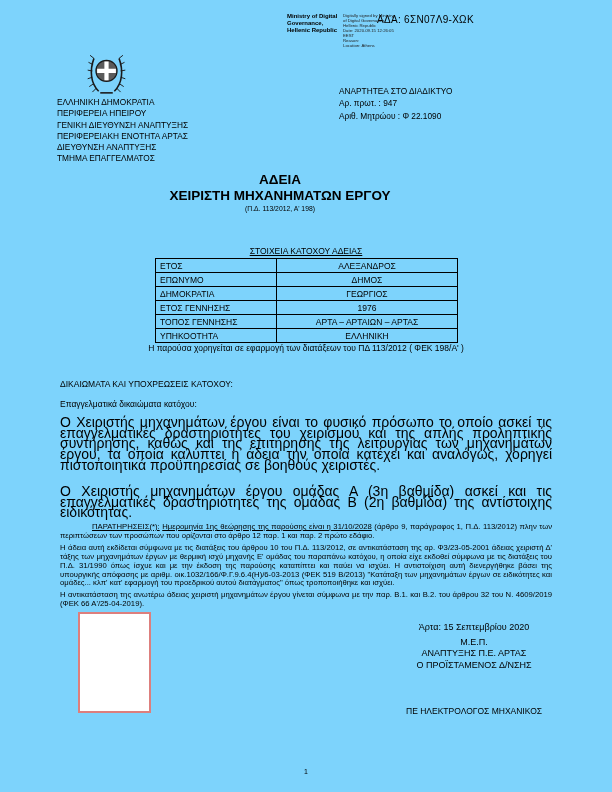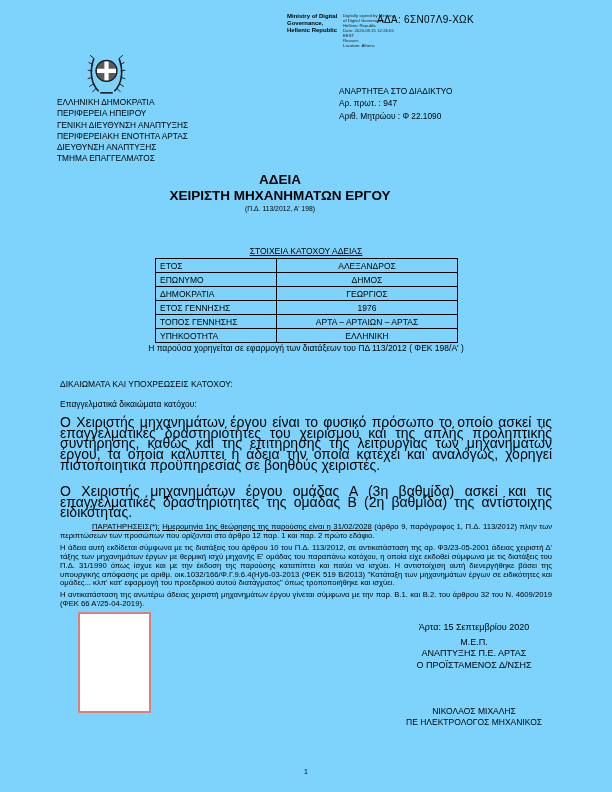--- a/index.html
+++ b/index.html
@@ -140,34 +140,33 @@
   </table>
 
   <div class="issue-note">Η παρούσα χορηγείται σε εφαρμογή των διατάξεων του ΠΔ 113/2012 ( ΦΕΚ 198/Α' )</div>
 
   <div class="rights-heading">ΔΙΚΑΙΩΜΑΤΑ ΚΑΙ ΥΠΟΧΡΕΩΣΕΙΣ ΚΑΤΟΧΟΥ:</div>
   <div class="rights-sub">Επαγγελματικά δικαιώματα κατόχου:</div>
   <div class="rights-p1">Ο Χειριστής μηχανημάτων έργου είναι το φυσικό πρόσωπο το οποίο ασκεί τις επαγγελματικές δραστηριότητες του χειρισμού και της απλής προληπτικής συντήρησης, καθώς και της επιτήρησης της λειτουργίας των μηχανημάτων έργου, τα οποία καλύπτει η άδεια την οποία κατέχει και αναλόγως, χορηγεί πιστοποιητικά προϋπηρεσίας σε βοηθούς χειριστές.</div>
   <div class="rights-p2">Ο Χειριστής μηχανημάτων έργου ομάδας Α (3η βαθμίδα) ασκεί και τις επαγγελματικές δραστηριότητες της ομάδας Β (2η βαθμίδα) της αντίστοιχης ειδικότητας.</div>
 
   <div class="remarks">
-    <p><span class="lbl">ΠΑΡΑΤΗΡΗΣΕΙΣ(*):</span> <span class="und">Ημερομηνία 1ης θεώρησης της παρούσης είναι η 31/02/2028</span> <span>(άρθρο 9, παράγραφος 1, Π.Δ. 113/2012) πλην των περιπτώσεων των προσώπων που ορίζονται στο άρθρο 12 παρ. 1 και παρ. 2 πρώτο εδάφιο.</span></p>
+    <p><span class="lbl">ΠΑΡΑΤΗΡΗΣΕΙΣ(*):</span> <span class="und">Ημερομηνία 1ης θεώρησης της παρούσης είναι η 31/10/2028</span> <span>(άρθρο 9, παράγραφος 1, Π.Δ. 113/2012) πλην των περιπτώσεων των προσώπων που ορίζονται στο άρθρο 12 παρ. 1 και παρ. 2 πρώτο εδάφιο.</span></p>
     <p>Η άδεια αυτή εκδίδεται σύμφωνα με τις διατάξεις του άρθρου 10 του Π.Δ. 113/2012, σε αντικατάσταση της αρ. Φ3/23-05-2001 άδειας χειριστή Δ' τάξης των μηχανημάτων έργων με θερμική ισχύ μηχανής Ε' ομάδας του παραπάνω κατόχου, η οποία είχε εκδοθεί σύμφωνα με τις διατάξεις του Π.Δ. 31/1990 όπως ίσχυε και με την έκδοση της παρούσης καταπίπτει και παύει να ισχύει. Η αντιστοίχιση αυτή διενεργήθηκε βάσει της υπουργικής απόφασης με αριθμ. οικ.1032/166/Φ.Γ.9.6.4(Η)/6-03-2013 (ΦΕΚ 519 Β/2013) "Κατάταξη των μηχανημάτων έργων σε ειδικότητες και ομάδες... κλπ' κατ' εφαρμογή του προεδρικού αυτού διατάγματος" όπως τροποποιήθηκε και ισχύει.</p>
     <p>Η αντικατάσταση της ανωτέρω άδειας χειριστή μηχανημάτων έργου γίνεται σύμφωνα με την παρ. Β.1. και Β.2. του άρθρου 32 του Ν. 4609/2019 (ΦΕΚ 66 Α'/25-04-2019).</p>
   </div>
 
   <div class="photo-box" style="border-color: rgb(221, 127, 125);"></div>
 
   <div class="signoff">
     <div class="pd">Άρτα:  15 Σεπτεμβρίου 2020</div>
     <div>Μ.Ε.Π.</div>
     <div>ΑΝΑΠΤΥΞΗΣ Π.Ε. ΑΡΤΑΣ</div>
     <div>Ο ΠΡΟΪΣΤΑΜΕΝΟΣ Δ/ΝΣΗΣ</div>
   </div>
 
   <div class="signer">
-    <div>ΝΙΚΟΛΑΟΣ ΜΙΧΑΛΗΣ</div>
     <div>ΠΕ ΗΛΕΚΤΡΟΛΟΓΟΣ ΜΗΧΑΝΙΚΟΣ</div>
   </div>
 
   <div class="page-num">1</div>
 
 </div>
 
 </body></html>

